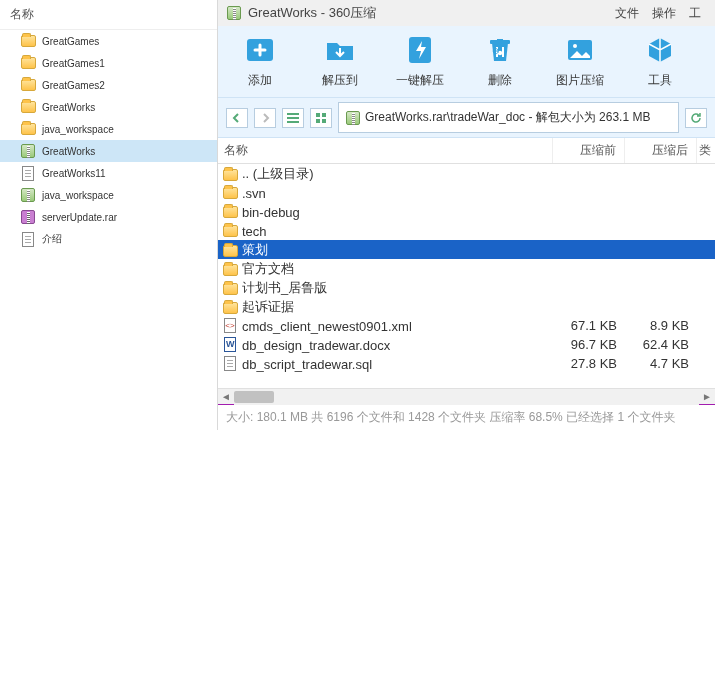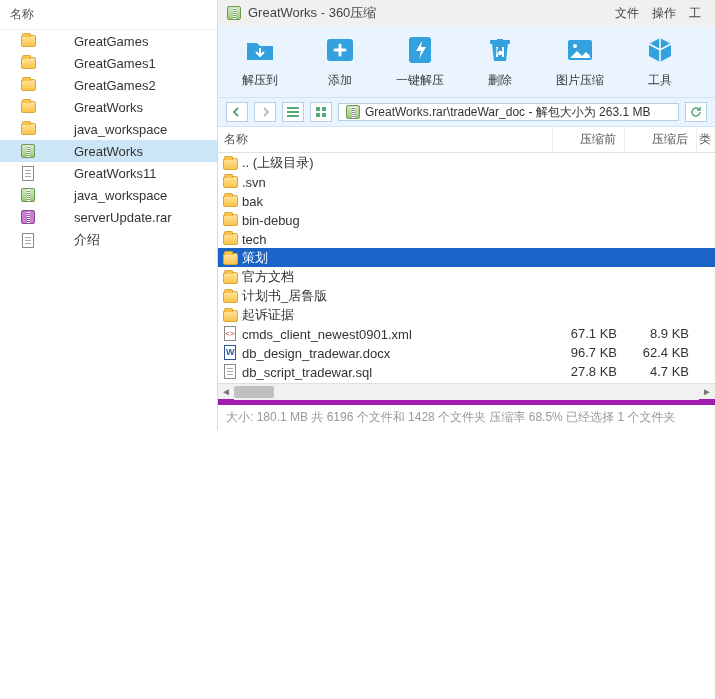--- a/index.html
+++ b/index.html
@@ -5,42 +5,42 @@
 * { box-sizing: border-box; margin: 0; padding: 0; }
 body { font-family: "Microsoft YaHei", "Segoe UI", Arial, sans-serif; font-size: 12px; color: #333; background: #fff; width: 715px; height: 699px; overflow: hidden; }
 .app { display: flex; width: 100%; height: 430px; }
 
 
 .tree-panel { width: 218px; border-right: 1px solid #d9d9d9; display: flex; flex-direction: column; }
 .tree-header { padding: 6px 10px; color: #555; font-size: 12px; border-bottom: 1px solid #eee; }
 .tree-list { flex: 1; overflow: auto; }
 .tree-item { display: flex; align-items: center; padding: 3px 6px 3px 20px; gap: 6px; cursor: default; white-space: nowrap; }
 .tree-item.selected { background: #cde6f7; }
-.tree-label { font-size: 13px; margin-left: 32px; }
+.tree-label { font-size: 10px; }
 
 
 .right-panel { flex: 1; display: flex; flex-direction: column; overflow: hidden; }
 
 
 .titlebar { display: flex; align-items: center; padding: 4px 8px; gap: 6px; background: #f0f0f0; }
 .titlebar-title { flex: 1; font-size: 13px; color: #444; }
 .titlebar-menu { display: flex; gap: 13px; padding-right: 6px; justify-content: flex-end; }
 .menu-item { font-size: 12px; color: #444; cursor: default; }
 
 
 .toolbar { display: flex; align-items: flex-start; padding: 6px 10px 8px 10px; background: #e9f4fe; gap: 16px; border-bottom: 1px solid #cfe3f5; }
 .tool-btn { display: flex; flex-direction: column; align-items: center; width: 64px; gap: 4px; cursor: pointer; }
 .tool-icon { width: 36px; height: 36px; display: flex; align-items: center; justify-content: center; border-radius: 4px; }
 .tool-label { font-size: 12px; color: #3a3a3a; }
 
 
 .navrow { display: flex; align-items: center; gap: 6px; padding: 4px 8px; background: #e9f4fe; border-bottom: 1px solid #cfe3f5; }
 .nav-btn { width: 22px; height: 20px; border: 1px solid #b7cde0; background: #fff; display: flex; align-items: center; justify-content: center; cursor: pointer; font-size: 12px; color: #4a6; }
 .nav-btn.arrow { color: #777; }
-.pathbox { flex: 1; display: flex; align-items: center; gap: 4px; border: 1px solid #b7cde0; background: #fff; padding: 2px 6px; height: 18px; font-size: 12px; color: #333; overflow: hidden; white-space: nowrap; }
+.pathbox { flex: 1; display: flex; align-items: center; gap: 4px; border: 1px solid #b7cde0; background: #fff; padding: 2px 6px; height: 31px; font-size: 12px; color: #333; overflow: hidden; white-space: nowrap; }
 .refresh-btn { width: 22px; height: 20px; border: 1px solid #b7cde0; background: #fff; display:flex; align-items:center; justify-content:center; cursor:pointer; }
 
 
 .list-header { display: flex; border-bottom: 1px solid #e0e0e0; color: #555; font-size: 12px; }
 .col-name-h { flex: 1; padding: 4px 6px; border-right: 1px solid #eee; }
 .col-sz-h { width: 72px; text-align: right; padding: 4px 8px; border-right: 1px solid #eee; }
 .col-last-h { width: 18px; padding: 4px 2px; }
 
 
 .file-list { flex: 1; overflow: auto; position: relative; }
@@ -51,21 +51,21 @@
 .cell-sz { width: 72px; text-align: right; padding-right: 8px; color: #333; }
 .cell-last { width: 18px; }
 
 
 .hscroll { height: 16px; border-top: 1px solid #e0e0e0; display:flex; align-items:center; }
 .hscroll-track { flex:1; height: 16px; background:#f1f1f1; position:relative; }
 .hscroll-thumb { position:absolute; left:0; top:2px; height:12px; width:40px; background:#c1c1c1; border-radius:2px; }
 .hscroll-btn { width:16px; height:16px; background:#f1f1f1; display:flex; align-items:center; justify-content:center; color:#777; font-size:10px; }
 
 
-.statusbar { padding: 4px 8px; font-size: 12px; color: #999; border-top: 6px solid #a21caf; white-space: nowrap; overflow:hidden; }
+.statusbar { padding: 4px 8px; font-size: 12px; color: #999; border-top: 1px solid #a21caf; white-space: nowrap; overflow:hidden; }
 
 
 .ic { width: 16px; height: 16px; display: inline-flex; align-items: center; justify-content: center; flex-shrink:0; }
 .ic-folder { background: linear-gradient(#ffe49c,#fec34a); border:1px solid #d7a83b; border-radius:2px; width:15px; height:12px; position:relative; }
 .ic-folder::before { content:""; position:absolute; top:-3px; left:0; width:7px; height:3px; background:#fec34a; border:1px solid #d7a83b; border-bottom:none; border-radius:2px 2px 0 0; }
 .ic-archive { background: linear-gradient(#d4e7c5,#9ac97a); border:1px solid #6a9a4f; border-radius:2px; width:14px; height:14px; position:relative; }
 .ic-archive::after { content:""; position:absolute; left:5px; top:1px; width:3px; height:12px; background:repeating-linear-gradient(#fff,#fff 1px,#888 1px,#888 2px); }
 .ic-doc { border:1px solid #888; background:#fff; width:12px; height:15px; position:relative; }
 .ic-doc::after { content:""; position:absolute; top:3px; left:2px; right:2px; height:1px; background:#aaa; box-shadow:0 3px 0 #aaa, 0 6px 0 #aaa; }
 .ic-docx { border:1px solid #2a5699; background:#fff; width:12px; height:15px; position:relative; }
@@ -160,34 +160,34 @@
         <span class="menu-item">文件</span>
         <span class="menu-item">操作</span>
         <span class="menu-item">工</span>
       </div>
     </div>
 
     <div class="toolbar" id="toolbar">
         <div class="tool-btn">
           <div class="tool-icon">
             <svg class="tb-svg" viewBox="0 0 34 34">
+              <rect x="4" y="6" width="26" height="22" rx="3" fill="#33a1de"></rect>
+              <path d="M17 12v10M12 17h10" stroke="#fff" stroke-width="3" stroke-linecap="round"></path>
+            </svg>
+          </div>
+          <span class="tool-label">添加</span>
+        </div>
+        <div class="tool-btn">
+          <div class="tool-icon">
+            <svg class="tb-svg" viewBox="0 0 34 34">
               <path d="M4 10h10l3 3h13v14H4z" fill="#33a1de"></path>
               <path d="M17 15v8M13 19l4 4 4-4" stroke="#fff" stroke-width="2" fill="none"></path>
             </svg>
           </div>
           <span class="tool-label">解压到</span>
-        </div>
-        <div class="tool-btn">
-          <div class="tool-icon">
-            <svg class="tb-svg" viewBox="0 0 34 34">
-              <rect x="4" y="6" width="26" height="22" rx="3" fill="#33a1de"></rect>
-              <path d="M17 12v10M12 17h10" stroke="#fff" stroke-width="3" stroke-linecap="round"></path>
-            </svg>
-          </div>
-          <span class="tool-label">添加</span>
         </div>
         <div class="tool-btn">
           <div class="tool-icon">
             <svg class="tb-svg" viewBox="0 0 34 34">
               <rect x="6" y="4" width="22" height="26" rx="3" fill="#33a1de"></rect>
               <path d="M19 8l-6 10h5l-2 8 7-12h-5z" fill="#fff"></path>
             </svg>
           </div>
           <span class="tool-label">一键解压</span>
         </div>
@@ -290,31 +290,20 @@
           </div>
           <div class="cell cell-sz"></div>
           <div class="cell cell-sz"></div>
           <div class="cell cell-last"></div>
         </div>
         <div class="row">
           <div class="cell cell-name">
             <span class="ic">
               <span class="ic-folder"></span>
             </span>
-            <span>bak</span>
-          </div>
-          <div class="cell cell-sz"></div>
-          <div class="cell cell-sz"></div>
-          <div class="cell cell-last"></div>
-        </div>
-        <div class="row">
-          <div class="cell cell-name">
-            <span class="ic">
-              <span class="ic-folder"></span>
-            </span>
             <span>bin-debug</span>
           </div>
           <div class="cell cell-sz"></div>
           <div class="cell cell-sz"></div>
           <div class="cell cell-last"></div>
         </div>
         <div class="row">
           <div class="cell cell-name">
             <span class="ic">
               <span class="ic-folder"></span>

